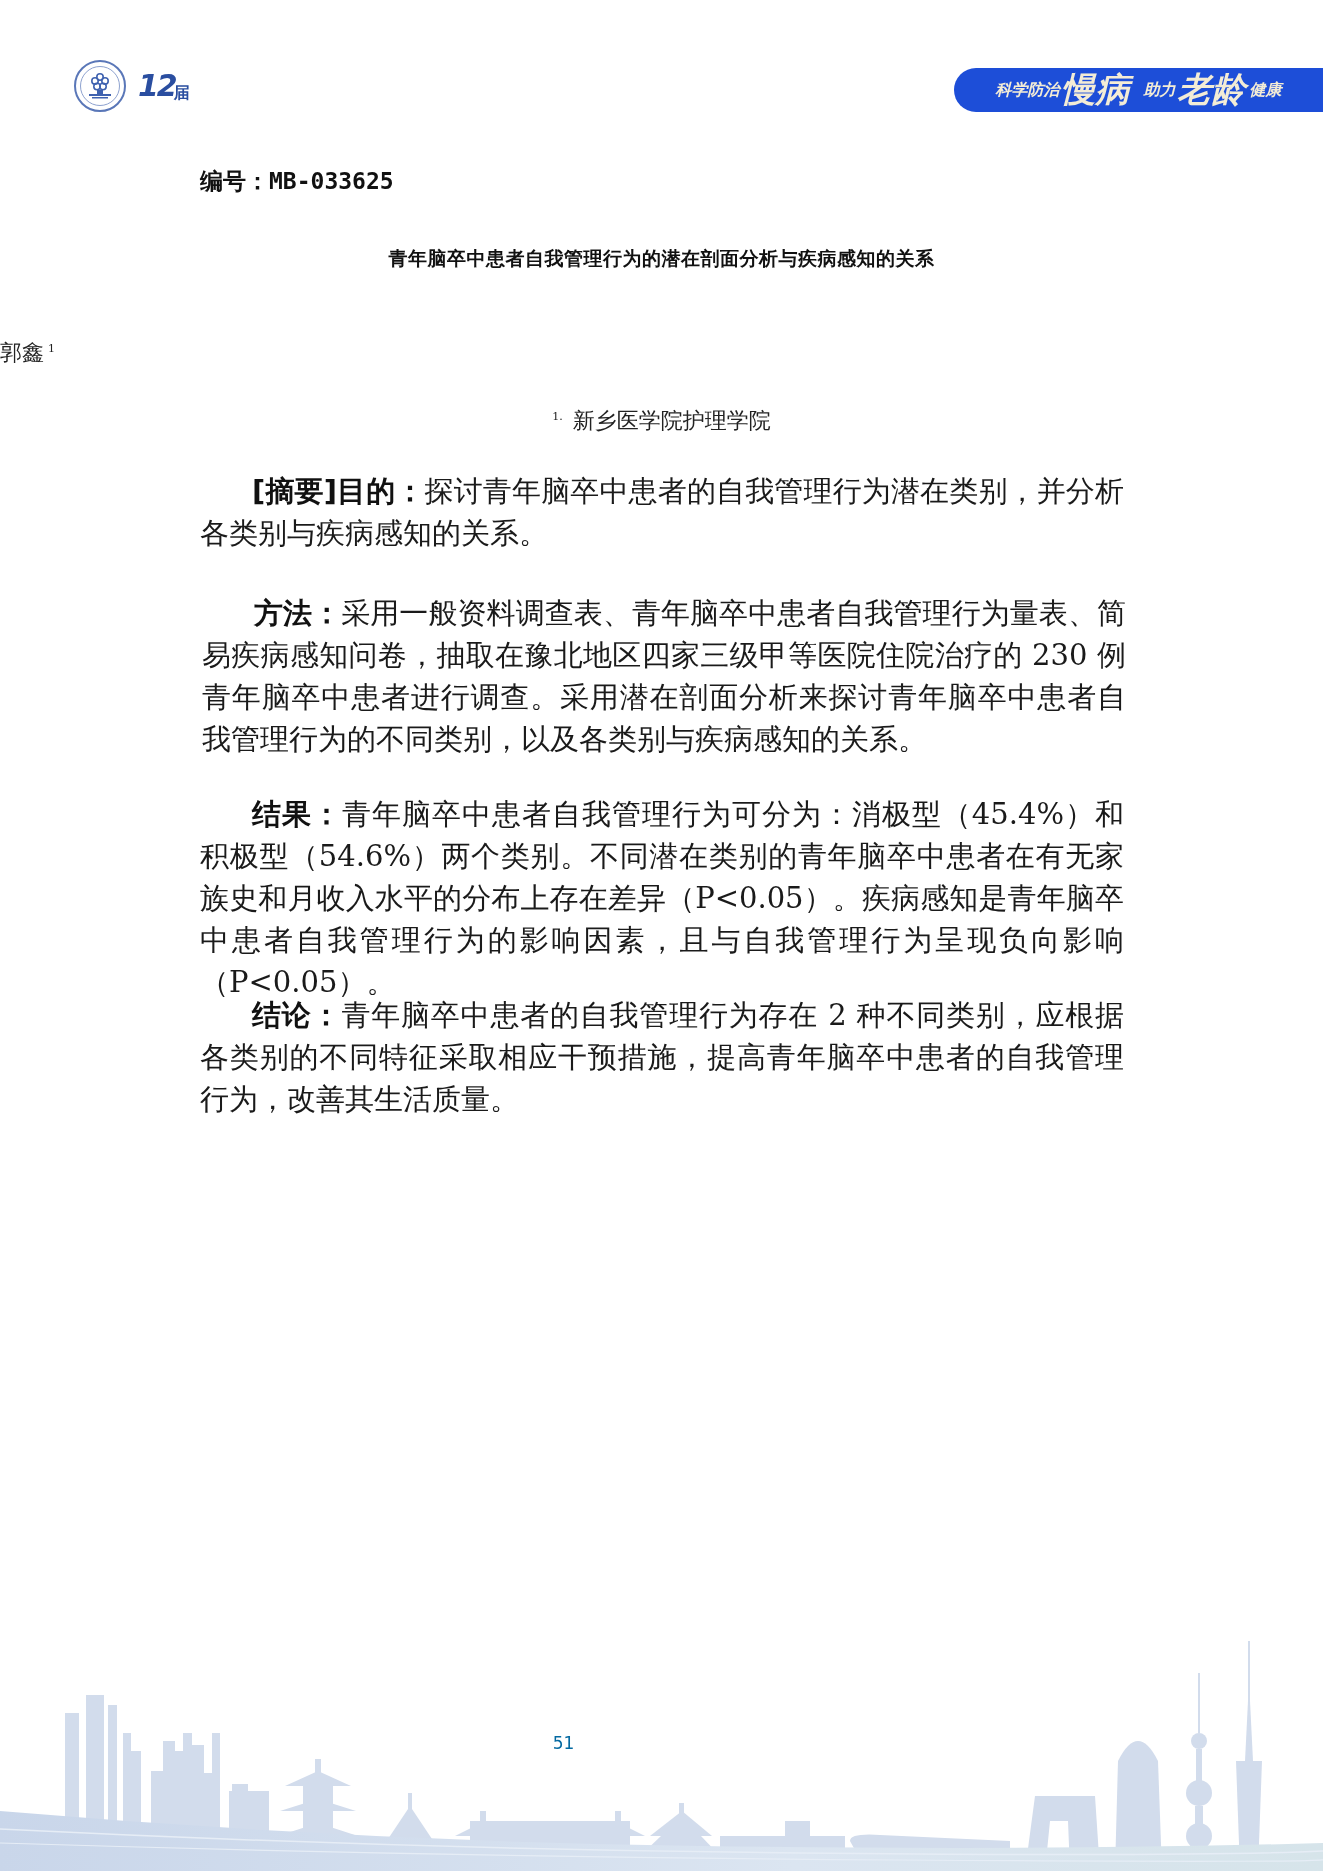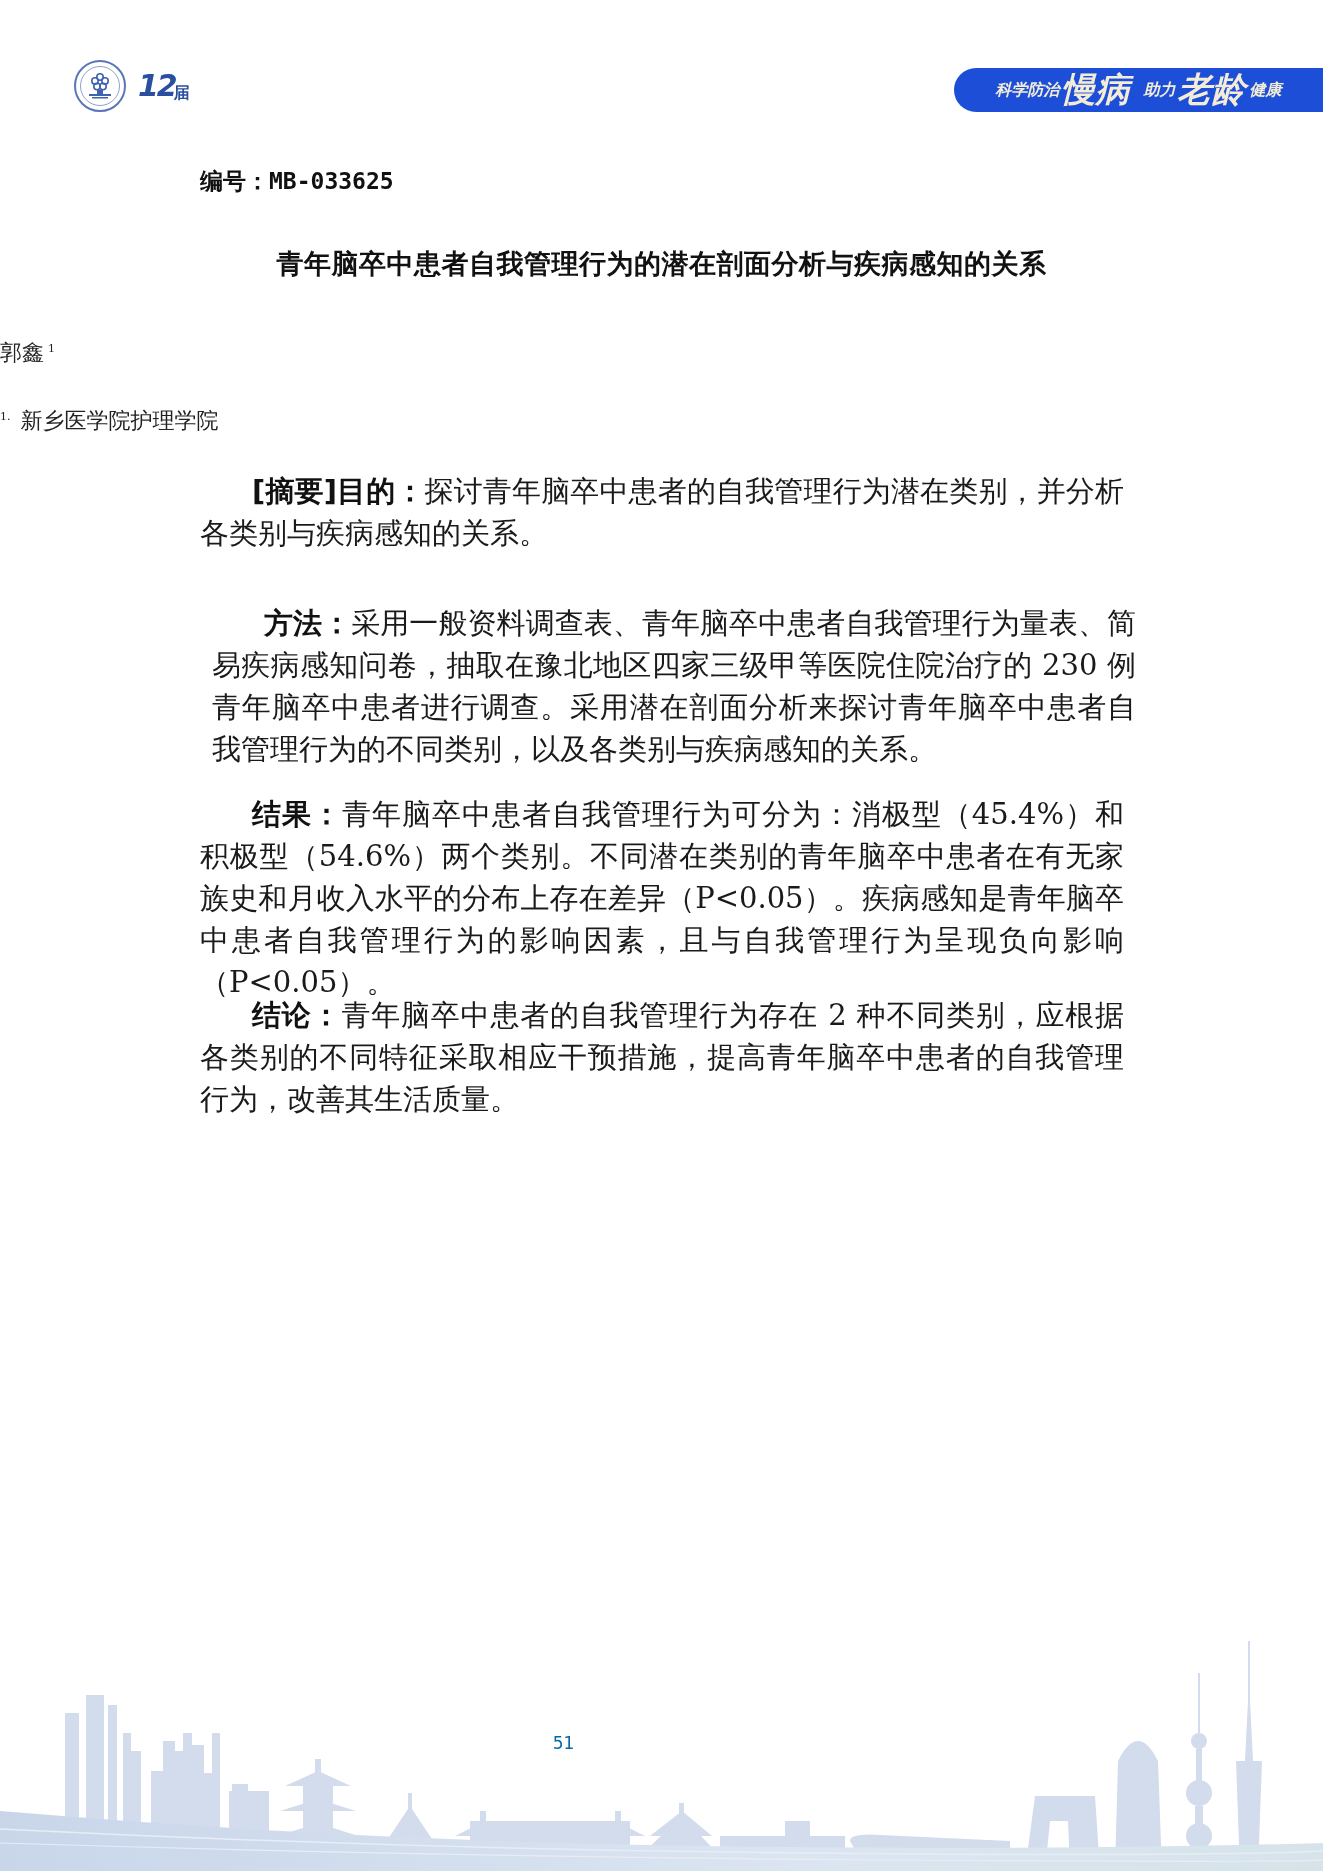--- a/index.html
+++ b/index.html
@@ -105,21 +105,21 @@
       font-weight: bold;
       color: #111;
     }
     .doc-title {
       position: absolute;
       left: 0;
       width: 1323px;
       top: 246px;
       text-align: center;
       font-family: "DejaVu Sans", "Liberation Sans", sans-serif;
-      font-size: 27px;
+      font-size: 19px;
       font-weight: bold;
       color: #111;
       letter-spacing: 0.5px;
     }
     .author {
       position: absolute;
       left: 0;
       width: 1323px;
       top: 338px;
       text-align: left;
@@ -129,20 +129,21 @@
     .author sup, .affiliation sup {
       font-size: 11px;
       vertical-align: super;
       margin-left: 4px;
     }
     .affiliation {
       position: absolute;
       left: 0;
       width: 1323px;
       top: 406px;
+      text-align: center;
       font-size: 22px;
       color: #222;
     }
     .affiliation sup {
       margin-left: 0;
       margin-right: 10px;
     }
 
     .section {
       position: absolute;
@@ -219,21 +220,21 @@
 <div class="doc-id"><span>编号：</span><span>MB-033625</span></div>
 
 <div class="doc-title">青年脑卒中患者自我管理行为的潜在剖面分析与疾病感知的关系</div>
 
 <div class="author"><span>郭鑫</span><sup>1</sup></div>
 
 <div class="affiliation"><sup>1.</sup><span>新乡医学院护理学院</span></div>
 
 <p class="section sec-objective" style="margin:0"><span class="lead">[摘要]目的：</span><span>探讨青年脑卒中患者的自我管理行为潜在类别，并分析各类别与疾病感知的关系。</span></p>
 
-<p class="section sec-methods" style="margin:12px"><span class="lead">方法：</span><span>采用一般资料调查表、青年脑卒中患者自我管理行为量表、简易疾病感知问卷，抽取在豫北地区四家三级甲等医院住院治疗的 230 例青年脑卒中患者进行调查。采用潜在剖面分析来探讨青年脑卒中患者自我管理行为的不同类别，以及各类别与疾病感知的关系。</span></p>
+<p class="section sec-methods" style="margin:2px"><span class="lead">方法：</span><span>采用一般资料调查表、青年脑卒中患者自我管理行为量表、简易疾病感知问卷，抽取在豫北地区四家三级甲等医院住院治疗的 230 例青年脑卒中患者进行调查。采用潜在剖面分析来探讨青年脑卒中患者自我管理行为的不同类别，以及各类别与疾病感知的关系。</span></p>
 
 <p class="section sec-results" style="margin:0"><span class="lead">结果：</span><span>青年脑卒中患者自我管理行为可分为：消极型（45.4%）和积极型（54.6%）两个类别。不同潜在类别的青年脑卒中患者在有无家族史和月收入水平的分布上存在差异（P&lt;0.05）。疾病感知是青年脑卒中患者自我管理行为的影响因素，且与自我管理行为呈现负向影响（P&lt;0.05）。</span></p>
 
 <p class="section sec-conclusion" style="margin:0"><span class="lead">结论：</span><span>青年脑卒中患者的自我管理行为存在 2 种不同类别，应根据各类别的不同特征采取相应干预措施，提高青年脑卒中患者的自我管理行为，改善其生活质量。</span></p>
 
 <div class="page-number">51</div>
 
 <svg class="skyline" viewBox="0 0 1323 260" preserveAspectRatio="none">
   <defs>
     <linearGradient id="wave" x1="0" y1="0" x2="1" y2="0">

